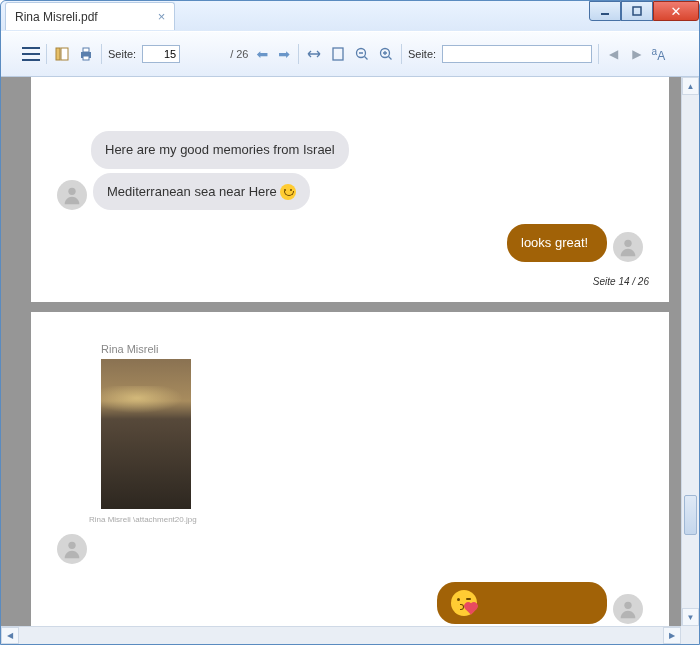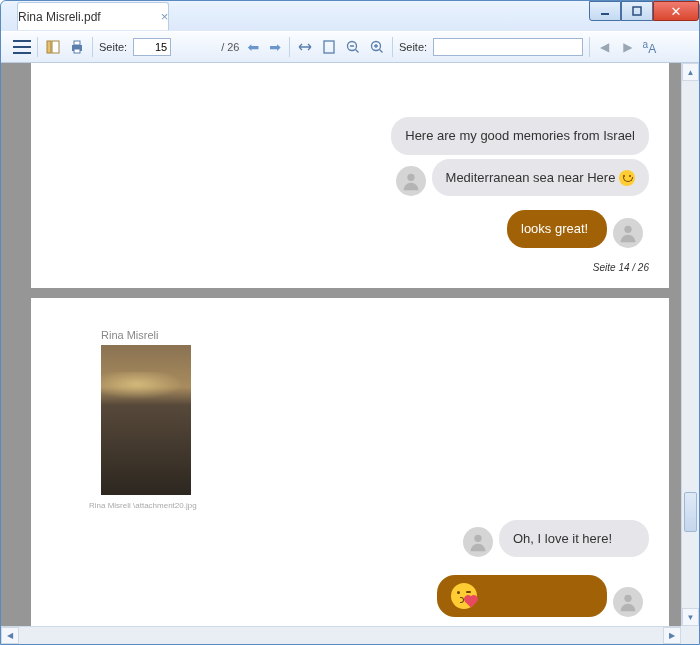--- a/index.html
+++ b/index.html
@@ -1,30 +1,30 @@
 <!DOCTYPE html>
 <html><head>
 <meta charset="utf-8">
 <style>
   * { box-sizing: border-box; margin: 0; padding: 0; font-family: "Segoe UI", Tahoma, sans-serif; }
   body { width: 700px; height: 645px; overflow: hidden; background: #fff; }
 
   
   .window { width: 700px; height: 645px; border: 1px solid #5a8bc0; border-radius: 6px 6px 0 0; background: #e9f1fb; display: flex; flex-direction: column; }
   .titlebar { height: 30px; background: linear-gradient(#eaf3ff, #dce9fa); border-radius: 6px 6px 0 0; display: flex; align-items: center; position: relative; }
-  .tab { margin-left: 16px; height: 28px; background: #fff; border: 1px solid #b8cde6; border-bottom: none; border-radius: 3px 3px 0 0; display: flex; align-items: center; padding: 0 0; font-size: 12px; color: #333; gap: 60px; }
+  .tab { margin-left: 4px; height: 28px; background: #fff; border: 1px solid #b8cde6; border-bottom: none; border-radius: 3px 3px 0 0; display: flex; align-items: center; padding: 0 9px; font-size: 12px; color: #333; gap: 60px; }
   .tab .close { font-size: 13px; color: #7a99bd; cursor: pointer; }
   .win-controls { position: absolute; right: 0; top: 0; display: flex; }
   .win-btn { width: 32px; height: 20px; border: 1px solid #4771a5; background: linear-gradient(#e3effc, #c4d9f1); display: flex; align-items: center; justify-content: center; font-size: 10px; color: #2b4f7d; }
   .win-btn.min { border-radius: 0 0 0 3px; }
   .win-btn.max { }
   .win-btn.close2 { background: linear-gradient(#f07b6f, #d9472f); color: #fff; border-color: #a02c1c; border-radius: 0 0 3px 0; width: 46px; font-size: 13px; }
 
   
-  .toolbar { height: 32px; background: linear-gradient(#fafcff, #e5eefb); border-top: 1px solid #fff; border-bottom: 1px solid #bccde2; display: flex; align-items: center; font-size: 11px; color: #333; gap: 6px; padding: 0 12px; }
+  .toolbar { height: 46px; background: linear-gradient(#fafcff, #e5eefb); border-top: 1px solid #fff; border-bottom: 1px solid #bccde2; display: flex; align-items: center; font-size: 11px; color: #333; gap: 6px; padding: 0 21px; }
   .hamburger { width: 18px; height: 14px; display: flex; flex-direction: column; justify-content: space-between; }
   .hamburger div { height: 2px; background: #2b4f7d; }
   .divider { width: 1px; height: 20px; background: #c3d3e6; }
   .tb-icon { width: 18px; height: 18px; display: flex; align-items: center; justify-content: center; color: #5a7fad; }
   .tb-icon svg { width: 16px; height: 16px; }
   .page-label { color: #333; }
   .page-input { width: 38px; height: 18px; border: 1px solid #9fb7d4; font-size: 11px; text-align: right; padding-right: 3px; }
   .page-total { color: #555; margin-left: 44px; }
   .arrow { color: #6a96c9; font-size: 14px; padding: 0 2px; }
   .search-label { color: #333; }
@@ -34,21 +34,21 @@
 
   
   .doc-wrap { flex: 1; background: #969696; position: relative; overflow: hidden; }
   .doc-scroll { position: absolute; inset: 0; overflow: auto; }
   .page { background: #fff; margin: 0 30px; padding: 20px 20px 15px 20px; position: relative; }
   .page + .page { margin-top: 10px; }
   .page-footer { text-align: right; font-size: 10px; color: #333; margin-top: 14px; font-style: italic; }
 
   
   .chat-row { display: flex; align-items: flex-end; margin: 4px 0; }
-  .chat-row.left { justify-content: flex-end; }
+  .chat-row.left { justify-content: flex-start; }
   .chat-row.right { justify-content: flex-end; }
   .avatar { width: 30px; height: 30px; border-radius: 50%; background: #d5d5d5; display: flex; align-items: center; justify-content: center; margin: 0 6px; flex-shrink: 0; }
   .avatar svg { width: 22px; height: 22px; fill: #b4b4b4; }
   .bubble { max-width: 260px; padding: 10px 14px; border-radius: 18px; font-size: 13px; line-height: 1.35; position: relative; }
   .bubble.grey { background: #e5e5ea; color: #333; }
   .bubble.green { background: #a16207; color: #fff; min-width: 100px; }
   .bubble.green.emoji-only { min-width: 170px; padding: 8px 14px; }
   .tail-left::before { content: ""; position: absolute; left: -6px; bottom: 4px; width: 14px; height: 14px; background: #e5e5ea; border-bottom-right-radius: 14px; z-index: -1; }
   .tail-right::before { content: ""; position: absolute; right: -6px; bottom: 4px; width: 14px; height: 14px; background: #54c116; border-bottom-left-radius: 14px; z-index: -1; }
 
@@ -204,23 +204,20 @@
           <div class="attachment-img"></div>
         </div>
         <div class="attachment-cap">Rina Misreli \attachment20.jpg</div>
         <div class="chat-row left">
           <div class="avatar">
             <svg viewBox="0 0 24 24">
                 <circle cx="12" cy="8" r="4"></circle>
                 <path d="M4 22c0-4.4 3.6-8 8-8s8 3.6 8 8z"></path>
               </svg>
           </div>
-          <div class="bubble grey tail-left" style="min-width:150px;">
-            <span>Oh, I love it here!</span>
-          </div>
         </div>
         <div class="chat-row right" style="margin-top:18px;">
           <div class="bubble green emoji-only tail-right">
             <span class="emoji-kiss"><span class="wink"></span><span class="mouth"></span><span class="heart"></span></span>
           </div>
           <div class="avatar">
             <svg viewBox="0 0 24 24">
                 <circle cx="12" cy="8" r="4"></circle>
                 <path d="M4 22c0-4.4 3.6-8 8-8s8 3.6 8 8z"></path>
               </svg>

